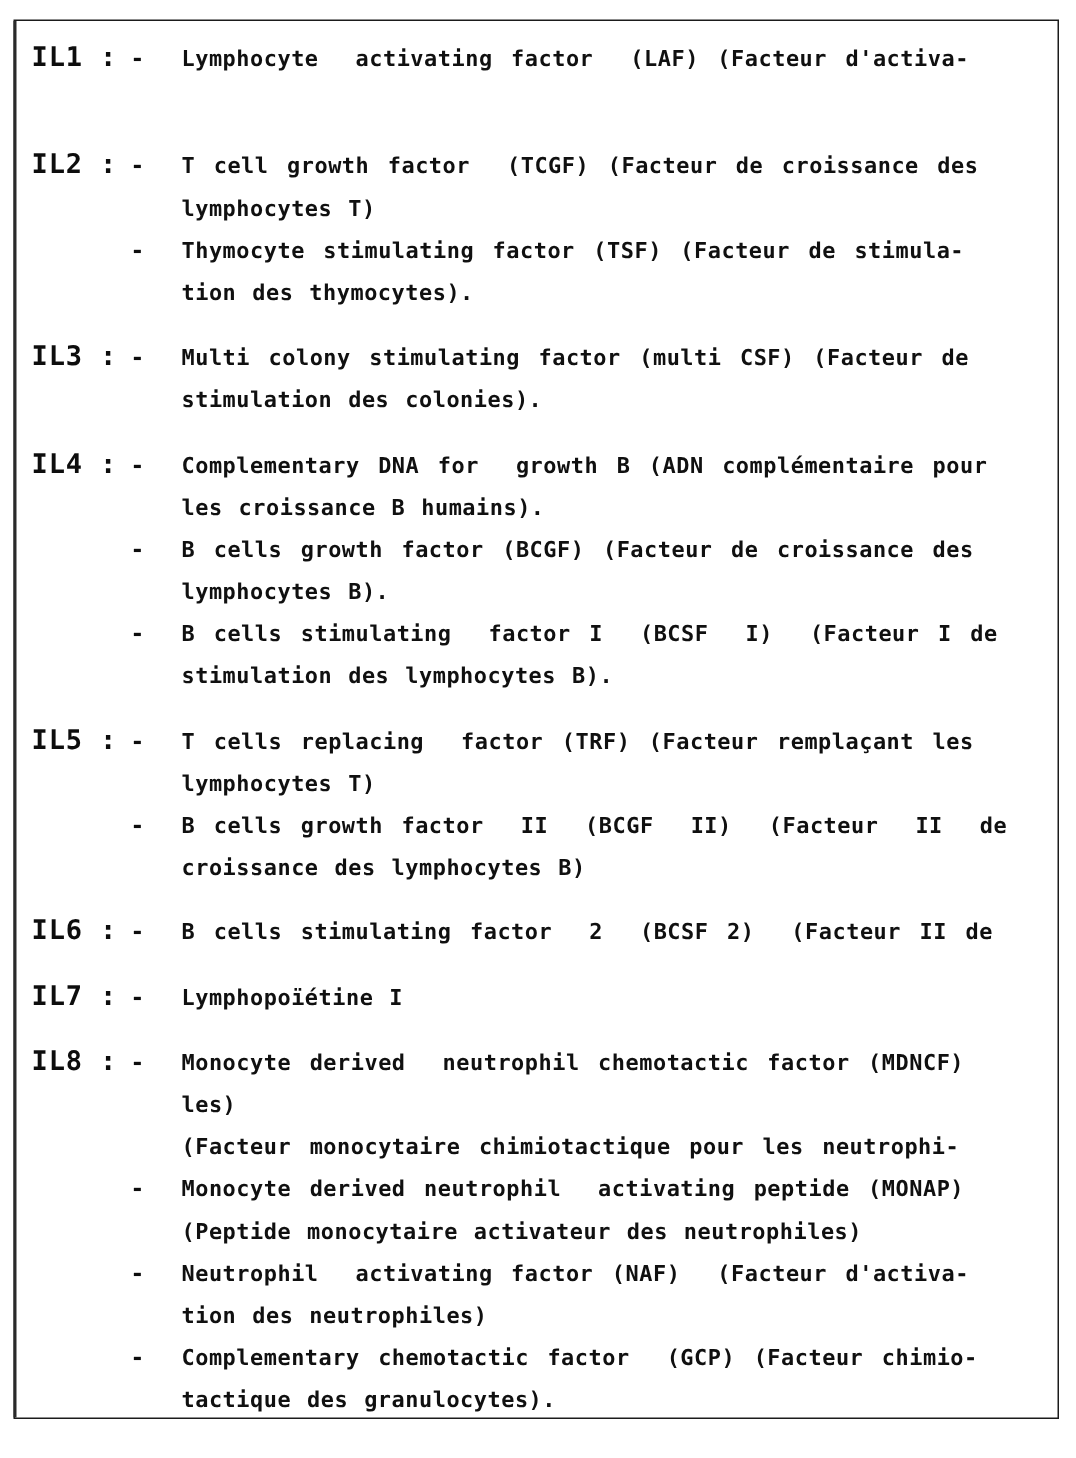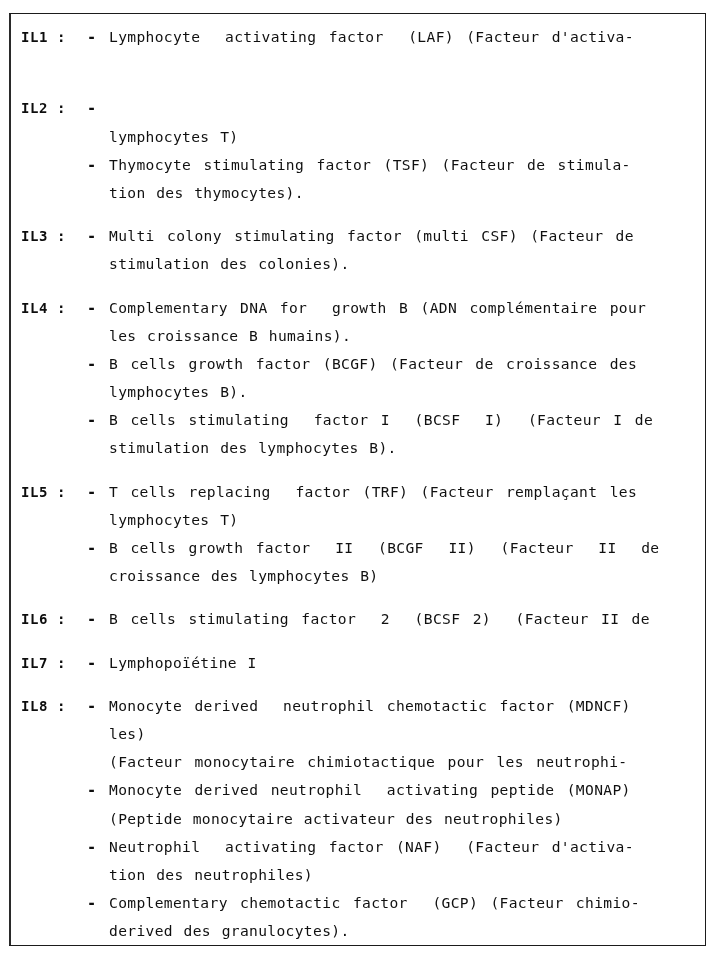--- a/index.html
+++ b/index.html
@@ -64,21 +64,21 @@
   .line {
     display: flex;
     align-items: baseline;
     height: 28.2px;
     white-space: pre;
   }
 
   .label {
     flex: 0 0 auto;
     width: 66px;
-    font-size: 14px;
+    font-size: 18px;
     font-weight: bold;
     color: #0d0d0d;
     letter-spacing: 0.6px;
   }
   .label.blank {
     color: transparent;
   }
 
   .dash {
     flex: 0 0 auto;
@@ -87,46 +87,47 @@
     font-weight: bold;
     color: #0d0d0d;
   }
   .dash.blank {
     color: transparent;
   }
 
   .txt {
     flex: 1 1 auto;
     font-size: 14.6px;
-    font-weight: normal;
+    font-weight: bold;
     color: #101010;
     letter-spacing: 0.35px;
     white-space: pre;
     overflow: hidden;
+    margin-left: 12px;
   }
 
   
   .txt.j1 { word-spacing: 1.5px; }
   .txt.j2 { word-spacing: 3.2px; }
 
   
   .cont .dash { color: transparent; }
 </style>
 </head>
 <body>
 
 <div id="page">
   <div id="frame"></div>
   <div id="content">
       <div class="entry">
         <div class="line"><span class="label">IL1 :</span><span class="dash">-</span><span class="txt j2">Lymphocyte  activating factor  (LAF) (Facteur d'activa-</span></div>
         <div class="line cont"><span class="label blank">IL1 :</span><span class="dash blank">-</span></div>
       </div>
       <div class="entry">
-        <div class="line"><span class="label">IL2 :</span><span class="dash">-</span></div>
+        <div class="line"><span class="label">IL2 :</span><span class="dash">-</span><span class="txt j2">T cell growth factor  (TCGF) (Facteur de croissance des</span></div>
         <div class="line cont"><span class="label blank">IL2 :</span><span class="dash blank">-</span><span class="txt j1">lymphocytes T)</span></div>
         <div class="line"><span class="label blank">IL2 :</span><span class="dash">-</span><span class="txt j2">Thymocyte stimulating factor (TSF) (Facteur de stimula-</span></div>
         <div class="line cont"><span class="label blank">IL2 :</span><span class="dash blank">-</span><span class="txt j1">tion des thymocytes).</span></div>
       </div>
       <div class="entry">
         <div class="line"><span class="label">IL3 :</span><span class="dash">-</span><span class="txt j2">Multi colony stimulating factor (multi CSF) (Facteur de</span></div>
         <div class="line cont"><span class="label blank">IL3 :</span><span class="dash blank">-</span><span class="txt j1">stimulation des colonies).</span></div>
       </div>
       <div class="entry">
         <div class="line"><span class="label">IL4 :</span><span class="dash">-</span><span class="txt j2">Complementary DNA for  growth B (ADN complémentaire pour</span></div>
@@ -150,16 +151,16 @@
       </div>
       <div class="entry">
         <div class="line"><span class="label">IL8 :</span><span class="dash">-</span><span class="txt j2">Monocyte derived  neutrophil chemotactic factor (MDNCF)</span></div>
         <div class="line cont"><span class="label blank">IL8 :</span><span class="dash blank">-</span><span class="txt j1">les)</span></div>
         <div class="line cont"><span class="label blank">IL8 :</span><span class="dash blank">-</span><span class="txt j2">(Facteur monocytaire chimiotactique pour les neutrophi-</span></div>
         <div class="line"><span class="label blank">IL8 :</span><span class="dash">-</span><span class="txt j2">Monocyte derived neutrophil  activating peptide (MONAP)</span></div>
         <div class="line cont"><span class="label blank">IL8 :</span><span class="dash blank">-</span><span class="txt j1">(Peptide monocytaire activateur des neutrophiles)</span></div>
         <div class="line"><span class="label blank">IL8 :</span><span class="dash">-</span><span class="txt j2">Neutrophil  activating factor (NAF)  (Facteur d'activa-</span></div>
         <div class="line cont"><span class="label blank">IL8 :</span><span class="dash blank">-</span><span class="txt j1">tion des neutrophiles)</span></div>
         <div class="line"><span class="label blank">IL8 :</span><span class="dash">-</span><span class="txt j2">Complementary chemotactic factor  (GCP) (Facteur chimio-</span></div>
-        <div class="line cont"><span class="label blank">IL8 :</span><span class="dash blank">-</span><span class="txt j1">derived des granulocytes).</span></div>
+        <div class="line cont"><span class="label blank">IL8 :</span><span class="dash blank">-</span><span class="txt j1">tactique des granulocytes).</span></div>
       </div>
     </div>
 </div>
 
 </body></html>

